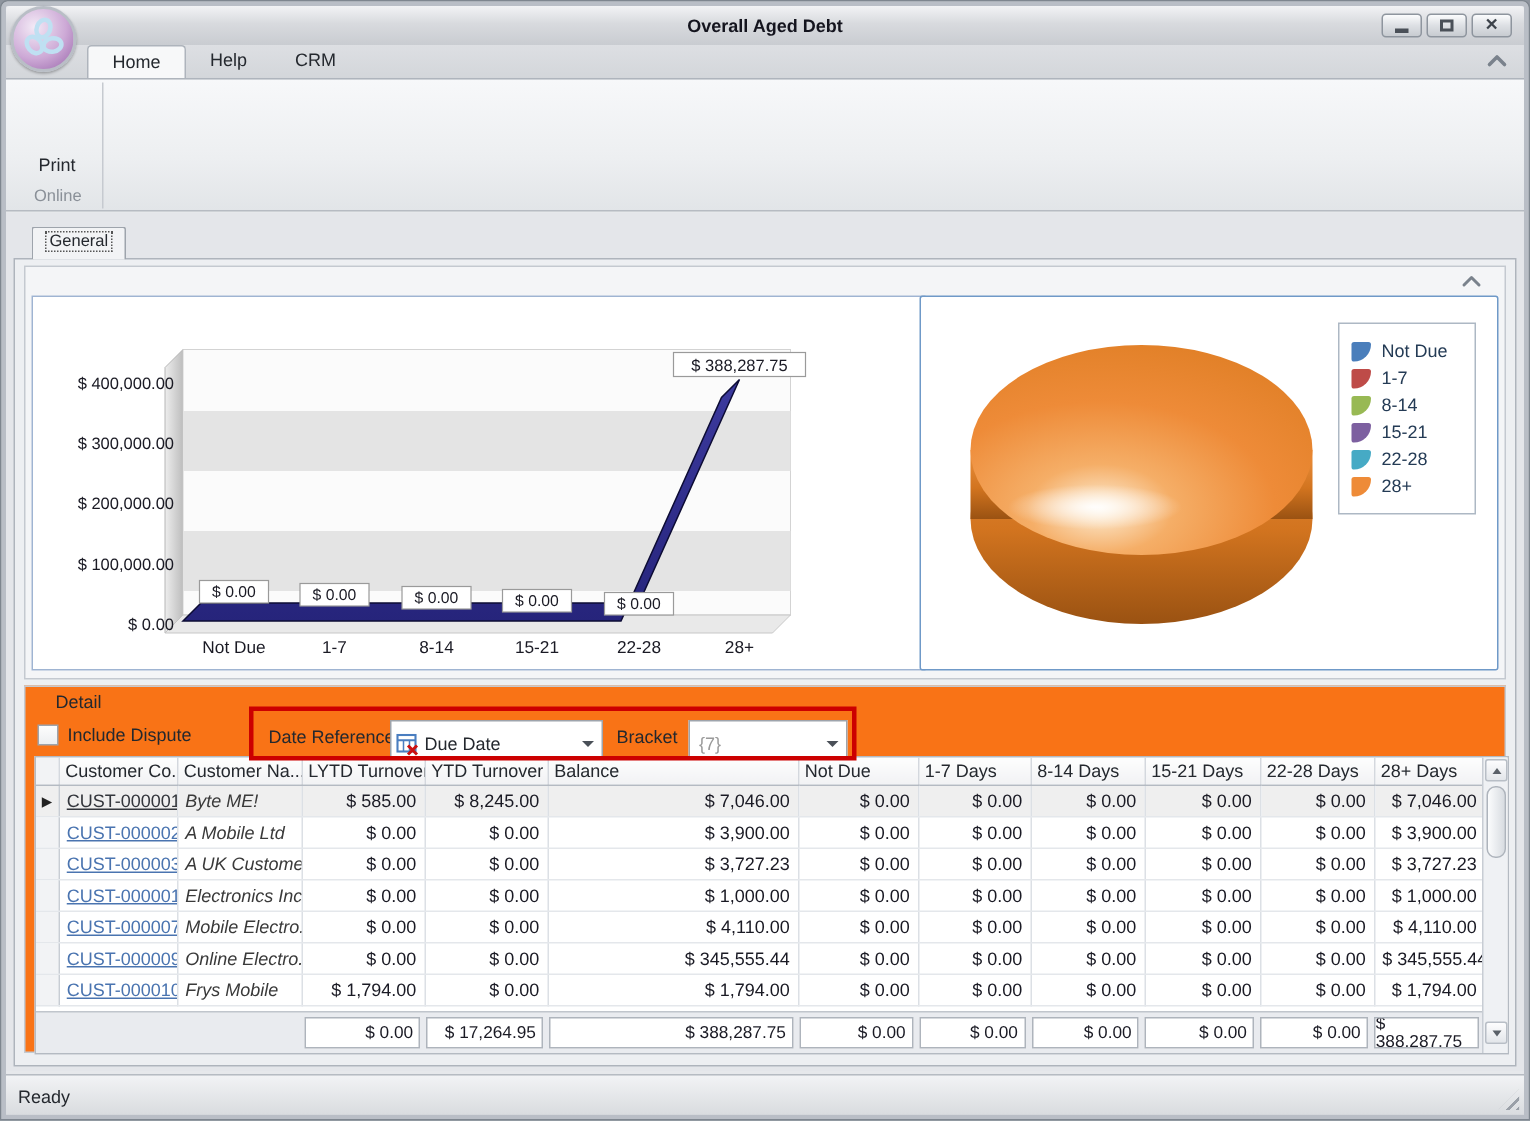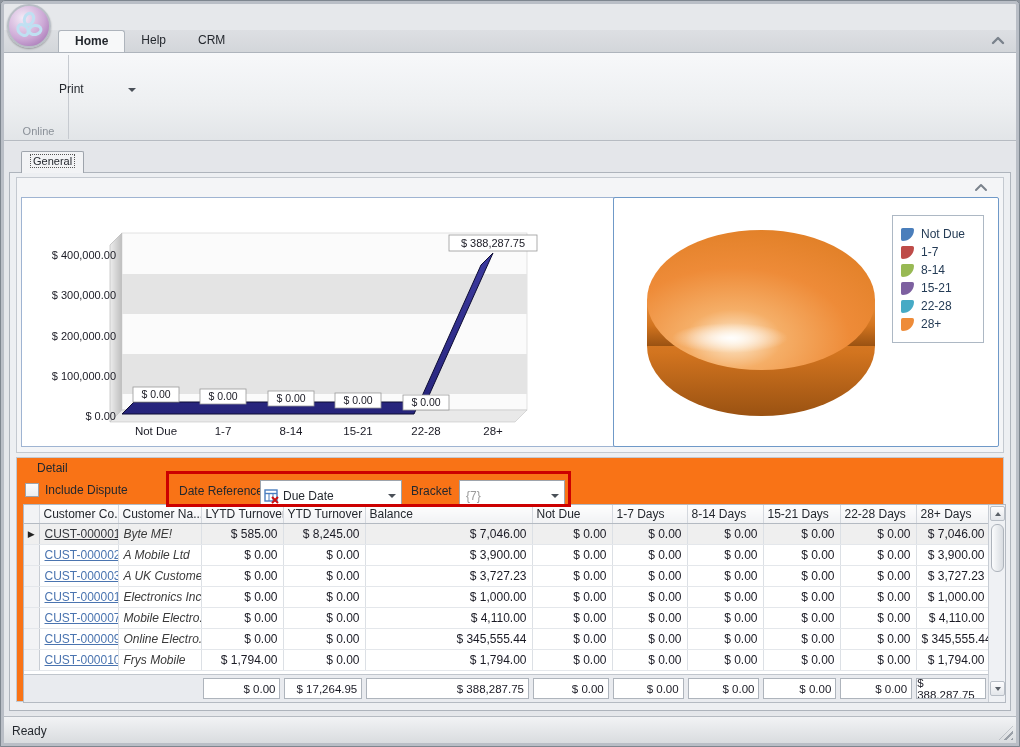--- a/index.html
+++ b/index.html
@@ -21,27 +21,27 @@
     background:linear-gradient(#FBFCFD,#DDE0E4 50%,#C8CCD1); display:flex; align-items:center; justify-content:center;
     font-size:10px; color:#3C424A; cursor:pointer; }
   .glyph-min { width:9px; height:3px; background:#4A5058; margin-top:6px; }
   .glyph-max { width:9px; height:8px; border:2px solid #4A5058; }
   .glyph-close { font-size:11px; font-weight:bold; line-height:1; }
 
   
   .tabrow { position:absolute; left:3px; top:29px; right:3px; height:22px; background:linear-gradient(#DDDFE3,#D3D6DA); }
   .ribbon-tabs { position:absolute; left:54px; top:0; height:22px; display:flex; }
   .ribbon-tab { padding:3px 16px 0 16px; font-size:12px; color:#24282E; cursor:pointer; height:22px; }
-  .ribbon-tab.active { background:#F7F8F9; border:1px solid #AEB4BC; border-bottom:none; border-radius:3px 3px 0 0; font-weight:bold; }
+  .ribbon-tab.active { background:#F7F8F9; border:1px solid #AEB4BC; border-bottom:none; border-radius:3px 3px 0 0; font-weight:normal; }
   .ribbon-chevron { position:absolute; right:10px; top:4px; width:16px; height:14px; cursor:pointer; }
   .ribbon-body { position:absolute; left:3px; top:51px; right:3px; height:89px;
     background:linear-gradient(#F7F8FA,#EDEFF1 60%,#E2E5E8); border-top:1px solid #AEB4BC; border-bottom:1px solid #B6BBC2; }
   .ribbon-group { position:absolute; left:5px; top:2px; width:60px; height:84px; border-right:1px solid #C6CAD0; }
   .print-button { position:absolute; left:5px; top:2px; width:48px; height:62px; border:1px solid transparent; border-radius:3px;
-    display:flex; align-items:center; cursor:pointer;gap:44px; }
+    display:flex; flex-direction:column; align-items:center; cursor:pointer;gap:44px; }
   .print-label { font-size:12px; color:#24282E; margin-top:1px; }
   .drop-arrow { width:0; height:0; border-left:4px solid transparent; border-right:4px solid transparent; border-top:4px solid #4A5058; margin-top:3px; }
   .group-label { position:absolute; left:0; bottom:2px; width:100%; text-align:center; font-size:11px; color:#8A9098; }
 
   
   .content { position:absolute; left:3px; top:141px; right:3px; bottom:32px; background:#E4E6EA; }
   .general-tab { position:absolute; left:17px; top:9px; height:22px; padding:3px 9px; background:#F2F3F5;
     border:1px solid #9EA4AC; border-bottom:none; border-radius:2px 2px 0 0; font-size:11px; color:#24282E; z-index:5; cursor:pointer; }
   .general-tab span { outline:1px dotted #555; padding:0 2px; }
   .main-panel { position:absolute; left:5px; top:30px; right:5px; bottom:3px; background:#EDEFF2; border:1px solid #AEB4BC; }
@@ -103,20 +103,34 @@
     background:linear-gradient(#F2F3F5,#D9DCDF); border-top:1px solid #B6BBC2; }
   .status-text { position:absolute; left:8px; top:7px; font-size:12px; color:#24282E; }
   .resize-grip { position:absolute; right:3px; bottom:3px; width:14px; height:14px; cursor:nwse-resize;
     background:repeating-linear-gradient(135deg, transparent 0 3px, #9AA0A8 3px 5px); clip-path:polygon(100% 0, 100% 100%, 0 100%); }
 </style>
 </head>
 <body>
 
 <div class="window">
 
+  <div class="titlebar">
+    <div class="window-title">Overall Aged Debt</div>
+    <div class="win-buttons">
+      <div class="win-btn">
+          <div class="glyph-min"></div>
+        </div>
+      <div class="win-btn">
+          <div class="glyph-max"></div>
+        </div>
+      <div class="win-btn">
+          <span class="glyph-close">✕</span>
+        </div>
+    </div>
+  </div>
 
   <div class="app-icon">
     <svg width="30" height="30" viewBox="0 0 30 30">
       <g fill="none" stroke="#BFE0F2" stroke-width="3" stroke-linecap="round">
         <ellipse cx="15" cy="8" rx="4.5" ry="6" transform="rotate(20 15 8)"></ellipse>
         <ellipse cx="9" cy="19" rx="4.5" ry="6" transform="rotate(140 9 19)"></ellipse>
         <ellipse cx="21" cy="19" rx="4.5" ry="6" transform="rotate(260 21 19)"></ellipse>
       </g>
     </svg>
   </div>

